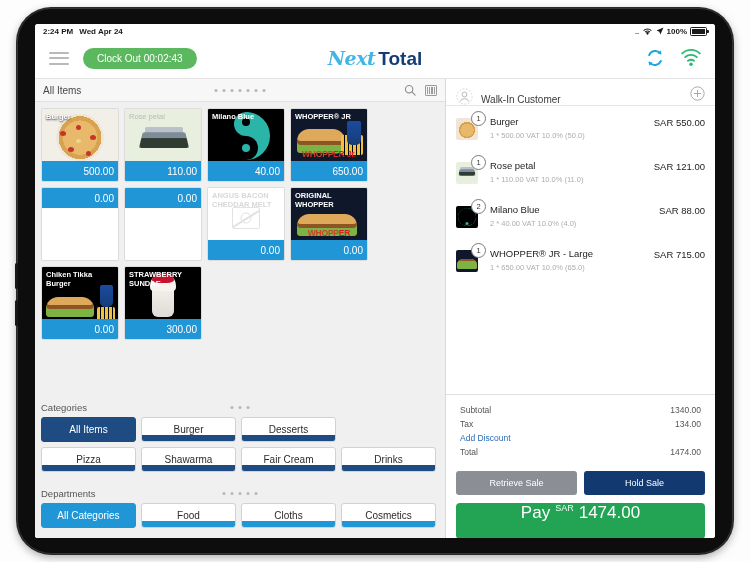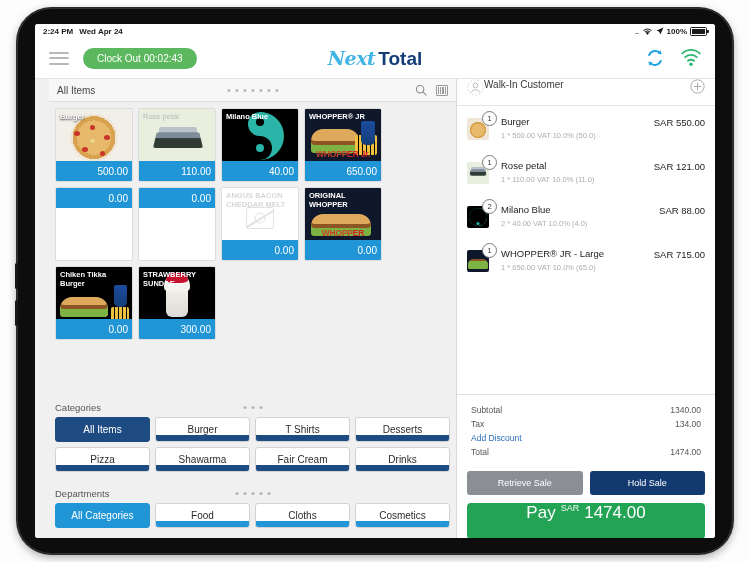--- a/index.html
+++ b/index.html
@@ -56,21 +56,21 @@
     position:absolute;left:50%;transform:translateX(-50%);
     display:flex;align-items:baseline;gap:3px;
   }
   .brand .b1{font-family:"DejaVu Serif",serif;font-style:italic;font-weight:bold;font-size:19px;color:#41b6e6;letter-spacing:-.5px;}
   .brand .b2{font-size:19px;font-weight:bold;color:#143d77;}
   .appbar-right{margin-left:auto;display:flex;align-items:center;gap:16px;}
   .ic-sync,.ic-wifi{width:20px;height:20px;display:block;}
 
   
   .main{display:flex;height:460px;background:#f0f0f0;}
-  .left{width:410px;display:flex;flex-direction:column;background:#f0f0f0;border-right:1px solid #d9d9d9;margin-left:14px;}
+  .left{width:410px;display:flex;flex-direction:column;background:#f0f0f0;border-right:1px solid #d9d9d9;}
   .right{width:269px;background:#ffffff;display:flex;flex-direction:column;}
 
   
   .items-head{
     height:22px;background:#f7f7f7;display:flex;align-items:center;
     padding:0 8px;border-bottom:1px solid #e0e0e0;position:relative;
   }
   .items-head .ttl{font-size:10px;color:#474747;}
   .dots{position:absolute;left:50%;transform:translateX(-50%);display:flex;gap:5px;}
   .dots i{width:3px;height:3px;border-radius:50%;background:#b6b6b6;display:block;}
@@ -146,21 +146,21 @@
     font-size:10px;color:#2b2b2b;position:relative;overflow:hidden;flex:none;
   }
   .chip:after{content:"";position:absolute;left:0;right:0;bottom:0;height:6px;background:#1d4b82;}
   .chip.active{background:#1d4b82;border-color:#1d4b82;color:#fff;}
   .chip.active:after{display:none;}
   .dept .chip:after{background:#2196d6;}
   .dept .chip.active{background:#2196d6;border-color:#2196d6;color:#fff;}
 
   
   .cust{
-    height:26px;display:flex;align-items:flex-start;padding:0 10px;
+    height:26px;display:flex;align-items:flex-end;gap:8px;padding:0 10px;
     border-bottom:1px solid #e6e6e6;
   }
   .cust .nm{font-size:10px;color:#3a3a3a;}
   .cust .plus{margin-left:auto;}
   .cart{flex:1;overflow:hidden;padding-top:4px;}
   .crow{display:flex;align-items:flex-start;padding:6px 10px 6px 10px;height:44px;box-sizing:border-box;}
   .crow .thumb{width:22px;height:22px;border-radius:2px;position:relative;flex:none;margin-top:2px;overflow:visible;}
   .crow .thumb .img{position:absolute;inset:0;border-radius:2px;overflow:hidden;}
   .qty{
     position:absolute;right:-8px;top:-7px;width:13px;height:13px;border-radius:50%;
@@ -395,21 +395,20 @@
               <span class="lbl">Categories</span>
               <div class="dots">
                   <i></i>
                   <i></i>
                   <i></i>
                 </div>
             </div>
             <div class="chips">
               <div class="chip active">All Items</div>
               <div class="chip">Burger</div>
-              <div class="chip">T Shirts</div>
               <div class="chip">Desserts</div>
 
             </div>
             <div class="chips">
               <div class="chip">Pizza</div>
               <div class="chip">Shawarma</div>
               <div class="chip">Fair Cream</div>
               <div class="chip">Drinks</div>
 
             </div>

